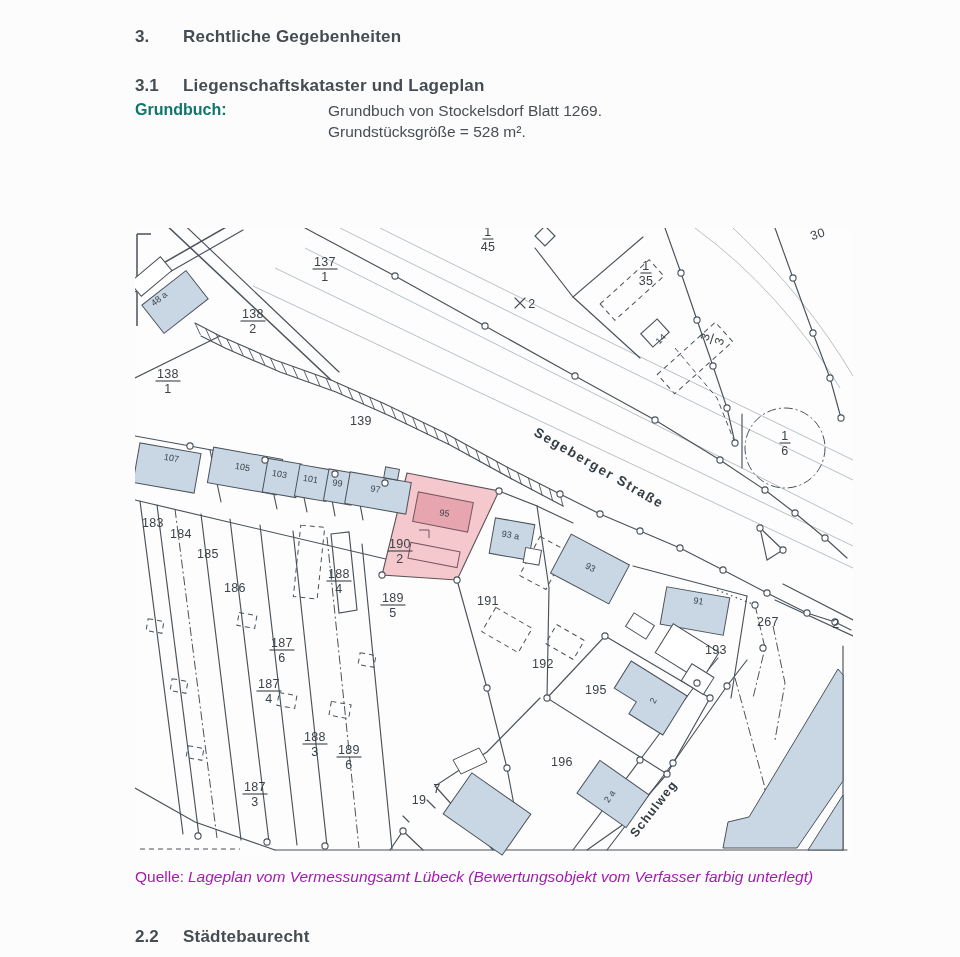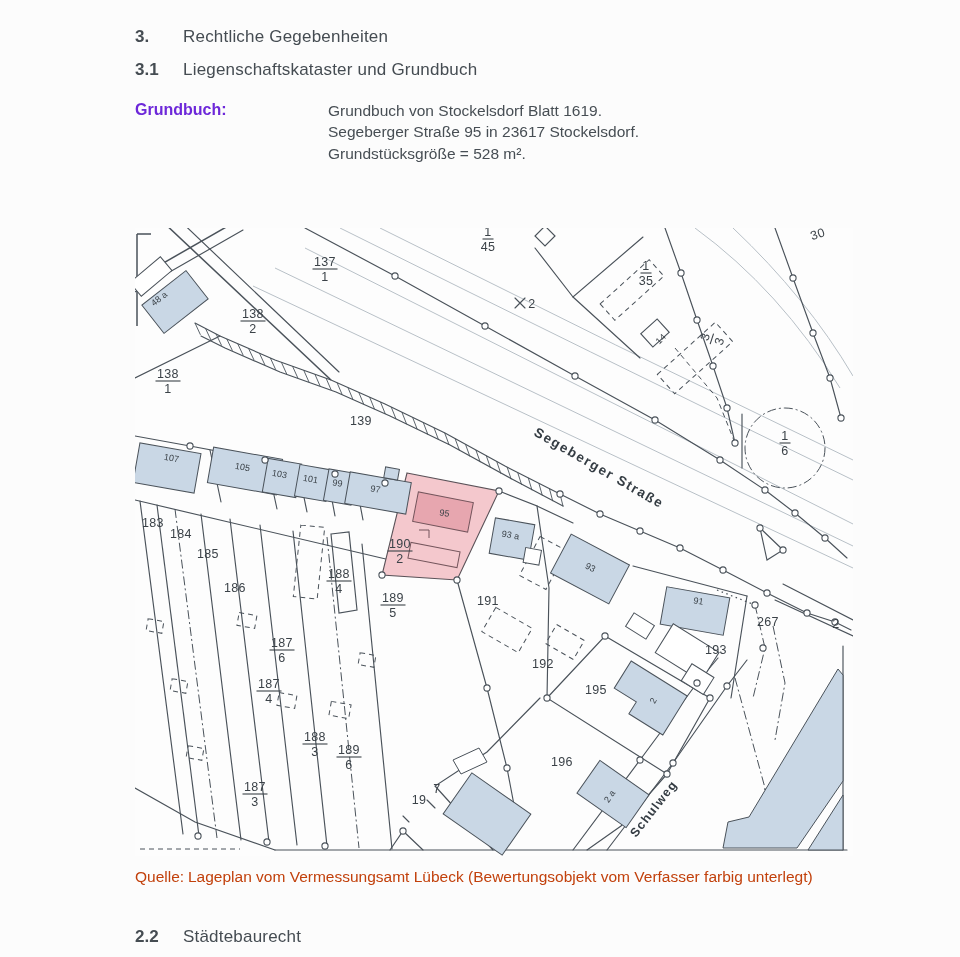--- a/index.html
+++ b/index.html
@@ -2,26 +2,26 @@
 <html><head>
 <meta charset="utf-8">
 <style>
   html,body{margin:0;padding:0;}
   body{
     width:960px;height:957px;position:relative;background:#fcfcfc;
     font-family:"Liberation Sans", sans-serif;color:#474e54;overflow:hidden;
   }
   .h{position:absolute;left:135px;display:flex;color:#454c52;}
   .hnum{font-weight:bold;font-size:17px;width:48px;}
-  .htitle{font-weight:normal;font-size:17px;letter-spacing:.2px;}
-  .gb-label{position:absolute;left:135px;top:101px;font-weight:bold;font-size:16px;color:#6d28d9;}
+  .htitle{font-weight:bold;font-size:17px;letter-spacing:.2px;}
+  .gb-label{position:absolute;left:135px;top:101px;font-weight:bold;font-size:16px;color:#0f766e;}
   .gb-lines{position:absolute;left:328px;top:100px;font-size:15.5px;line-height:21.3px;color:#474e54;}
-  .caption{position:absolute;left:135px;top:866px;font-size:15.5px;line-height:21px;color:#c2410c;display:flex;}
+  .caption{position:absolute;left:135px;top:866px;font-size:15.5px;line-height:21px;color:#a21caf;display:flex;}
   .caption .cap-label{width:53px;flex:0 0 53px;}
-  .caption .cap-text{width:650px;}
+  .caption .cap-text{width:650px;font-style:italic;}
   #map-wrap{position:absolute;left:135px;top:228px;width:718px;height:628px;background:#fdfdfd;}
   svg text{font-family:"Liberation Sans", sans-serif;}
   .plabel{font-size:12.5px;fill:#3b4248;letter-spacing:.3px;}
   .blabel{font-size:9px;fill:#3b4248;}
   .street-label{font-weight:bold;fill:#343c43;}
   .frac-bar{stroke:#3b4248;stroke-width:1.1;}
   .ln{stroke:#4a525a;stroke-width:1.15;fill:none;stroke-linecap:round;}
   .ln2{stroke:#4a525a;stroke-width:1.5;fill:none;}
   .faint{stroke:#b8c0c7;stroke-width:1;fill:none;}
   .dash{stroke:#4a525a;stroke-width:1;fill:none;stroke-dasharray:5 4;}
@@ -35,29 +35,28 @@
   .pt{fill:#ffffff;stroke:#4a525a;stroke-width:1.1;}
   .tick{stroke:#4a525a;stroke-width:.9;}
 </style>
 </head>
 <body>
 
 <div class="h" style="top:27px">
   <span class="hnum">3.</span>
   <span class="htitle">Rechtliche Gegebenheiten</span>
 </div>
-<div class="h" style="top:60px">
+<div class="h" style="top:76px">
   <span class="hnum">3.1</span>
-  <span class="htitle">Liegenschaftskataster und Grundbuch</span>
+  <span class="htitle">Liegenschaftskataster und Lageplan</span>
 </div>
 
 <div class="gb-label">Grundbuch:</div>
 <div class="gb-lines">
-  <div>Grundbuch von Stockelsdorf Blatt 1619.</div>
-  <div>Segeberger Straße 95 in 23617 Stockelsdorf.</div>
+  <div>Grundbuch von Stockelsdorf Blatt 1269.</div>
   <div>Grundstücksgröße = 528 m².</div>
 </div>
 
 <div id="map-wrap">
 <svg id="map-svg" width="718" height="628" viewBox="0 0 718 628">
 
   <g>
     <path class="ln2" d="M2,6 L16,6 M2,6 L2,98"></path>
   </g>
 

